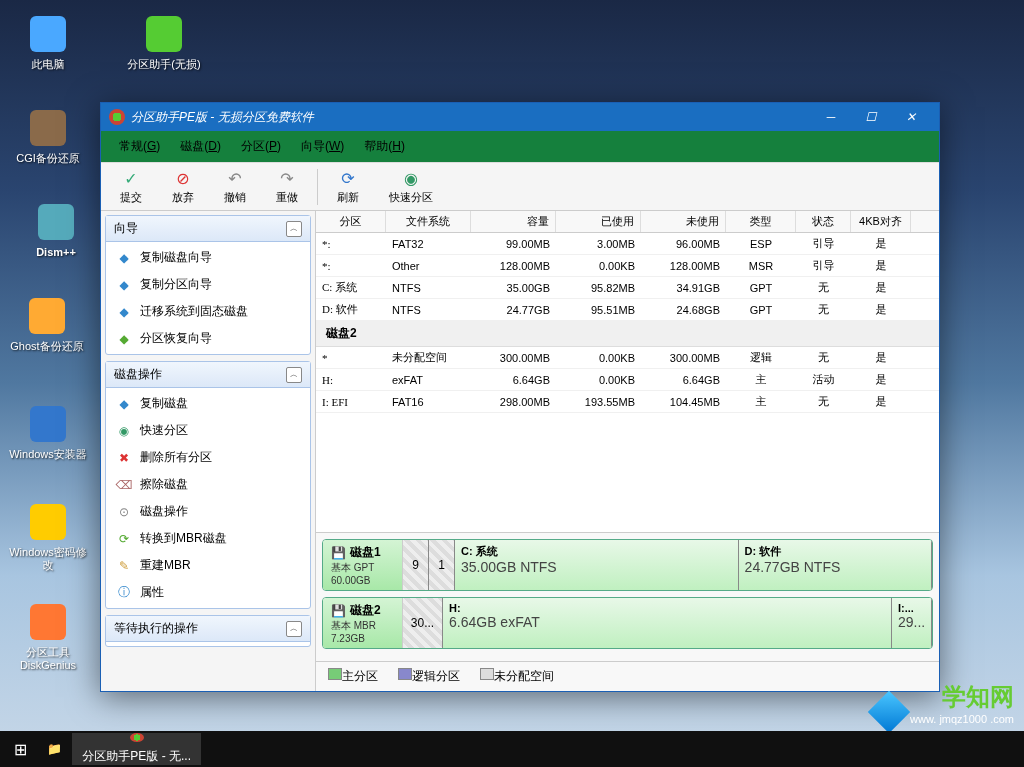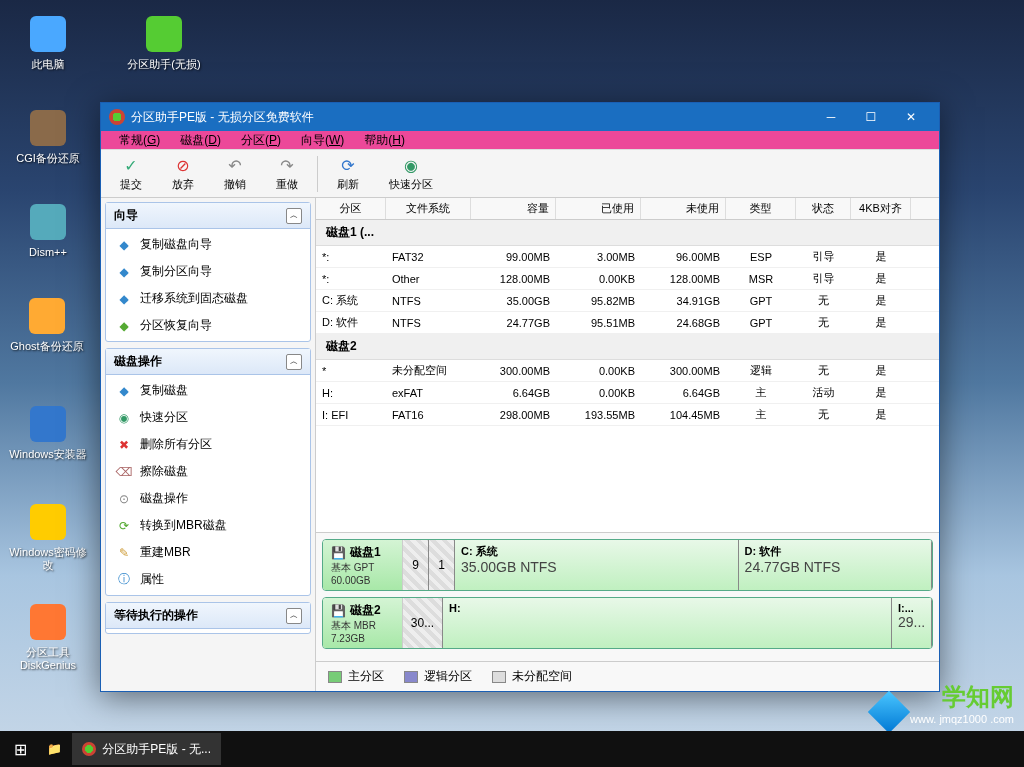--- a/index.html
+++ b/index.html
@@ -6,80 +6,80 @@
 body { width: 1024px; height: 767px; overflow: hidden; background: linear-gradient(180deg, #1a2845 0%, #2a4570 25%, #5078a0 50%, #a8c5e0 75%, #c8d8e8 100%); position: relative; }
 
 
 .desktop { position: absolute; top: 0; left: 0; width: 100%; height: 100%; }
 .desktop-icon { width: 80px; text-align: center; color: white; position: absolute; cursor: pointer; }
 .desktop-icon .icon-img { width: 40px; height: 40px; margin: 0 auto 4px; display: flex; align-items: center; justify-content: center; }
 .desktop-icon .label { font-size: 11px; line-height: 13px; text-shadow: 1px 1px 2px rgba(0,0,0,0.8); }
 
 
 .window { position: absolute; left: 100px; top: 102px; width: 840px; height: 590px; background: white; box-shadow: 0 5px 30px rgba(0,0,0,0.5); display: flex; flex-direction: column; border: 1px solid #1a5fb4; }
-.titlebar { background: #1a6ec1; color: white; height: 28px; display: flex; align-items: center; padding: 0 8px; }
+.titlebar { background: #1a6ec1; color: white; height: 28px; display: flex; align-items: center; padding: 0 8px; font-style: italic; }
 .titlebar-icon { width: 16px; height: 16px; margin-right: 6px; background: radial-gradient(circle, #5c3 40%, #c43 40%); border-radius: 50%; }
 .titlebar-text { flex: 1; font-size: 12px; }
 .win-btns { display: flex; gap: 0; }
 .win-btn { width: 40px; height: 28px; display: flex; align-items: center; justify-content: center; color: white; cursor: pointer; }
 
-.menubar { background: #ec4899; height: 19px; display: flex; align-items: center; padding: 0 8px; border-bottom: 1px solid #ddd; }
+.menubar { background: #15803d; height: 32px; display: flex; align-items: center; padding: 0 8px; border-bottom: 1px solid #ddd; }
 .menu-item { padding: 3px 10px; cursor: pointer; }
 .menu-key { text-decoration: underline; }
 
 .toolbar { background: #f5f5f5; height: 48px; display: flex; align-items: center; padding: 0 8px; border-bottom: 1px solid #ccc; gap: 8px; }
 .tool-btn { display: flex; flex-direction: column; align-items: center; padding: 2px 10px; cursor: pointer; border: 1px solid transparent; border-radius: 3px; }
 .tool-btn .ticon { width: 20px; height: 20px; display: flex; align-items: center; justify-content: center; }
 .tool-btn .tlabel { font-size: 11px; margin-top: 2px; }
 .tool-sep { width: 1px; height: 36px; background: #ccc; }
 
 .content { flex: 1; display: flex; overflow: hidden; }
 .sidebar { width: 215px; background: #f5f5f5; border-right: 1px solid #ccc; padding: 4px; overflow-y: auto; }
 .panel { background: white; border: 1px solid #aac4e8; border-radius: 3px; margin-bottom: 6px; }
-.panel-header { background: linear-gradient(#f0f6fd, #dce8f8); padding: 4px 8px; font-weight: bold; display: flex; justify-content: space-between; align-items: center; border-bottom: 1px solid #aac4e8; }
+.panel-header { background: linear-gradient(#f0f6fd, #dce8f8); padding: 4px 8px; font-weight: normal; display: flex; justify-content: space-between; align-items: center; border-bottom: 1px solid #aac4e8; }
 .panel-toggle { width: 16px; height: 16px; border: 1px solid #888; border-radius: 2px; display: flex; align-items: center; justify-content: center; background: white; cursor: pointer; font-size: 8px; color: #555; }
 .panel-body { padding: 2px 0; }
 .panel-item { padding: 5px 10px; display: flex; align-items: center; gap: 8px; cursor: pointer; }
 .panel-item .picon { width: 16px; height: 16px; display: flex; align-items: center; justify-content: center; }
 
 .main { flex: 1; display: flex; flex-direction: column; background: white; }
 .table-header { display: flex; height: 22px; border-bottom: 1px solid #ccc; background: #f8f8f8; }
 .th { padding: 3px 6px; border-right: 1px solid #ddd; font-size: 11px; text-align: center; }
 .table-body { flex: 1; overflow: auto; }
 .disk-group-header { background: #f0f0f0; padding: 4px 10px; font-weight: bold; border-bottom: 1px solid #ddd; }
 .row { display: flex; height: 22px; align-items: center; border-bottom: 1px solid #f0f0f0; }
 .td { padding: 3px 6px; font-size: 11px; }
-.col-part { width: 70px; }
+.col-part { width: 70px; font-family: Liberation Serif, serif; }
 .col-fs { width: 85px; }
 .col-cap { width: 85px; text-align: right; }
 .col-used { width: 85px; text-align: right; }
 .col-free { width: 85px; text-align: right; }
 .col-type { width: 70px; text-align: center; }
 .col-state { width: 55px; text-align: center; }
 .col-4k { width: 60px; text-align: center; }
 
 .disk-visual { border-top: 1px solid #ccc; padding: 6px; background: #f8f8f8; }
 .disk-bar { display: flex; border: 1px solid #5a8; border-radius: 4px; background: white; margin-bottom: 6px; overflow: hidden; }
 .disk-info-cell { width: 80px; padding: 4px 8px; border-right: 1px solid #ccc; background: linear-gradient(#d4f4d4, #a8e8a8); }
 .disk-info-cell .dname { font-weight: bold; display: flex; align-items: center; gap: 4px; }
 .disk-info-cell .dsub { font-size: 10px; color: #333; }
 .part-cell { border-right: 1px solid #888; padding: 4px 6px; background: linear-gradient(#e8f8e8, #c0f0c0); position: relative; }
 .part-cell.small { width: 26px; text-align: center; display:flex; align-items:center; justify-content:center; }
 .part-cell .pname { font-weight: bold; font-size: 11px; }
 .part-cell .psub { font-size: 14px; color: #444; }
 .part-cell.striped { background: repeating-linear-gradient(45deg, #eee, #eee 4px, #ddd 4px, #ddd 8px); }
 
 .legend { display: flex; gap: 20px; padding: 6px 12px; border-top: 1px solid #ccc; background: #f8f8f8; font-size: 11px; }
-.legend-item { display: flex; align-items: center; gap: 6px; }
+.legend-item { display: flex; }
 .legend-swatch { width: 14px; height: 12px; border: 1px solid #888; }
 
 
 .taskbar { position: absolute; bottom: 0; left: 0; right: 0; height: 36px; background: #101010; display: flex; align-items: center; padding: 0 4px; }
 .task-btn { height: 32px; padding: 0 10px; display: flex; align-items: center; gap: 6px; color: white; cursor: pointer; }
-.task-btn.active { background: #333; }
+.task-btn.active { background: #333; flex-direction: column; }
 
 
 .watermark { position: absolute; right: 0; bottom: 36px; text-align: right; padding: 6px 10px; }
 .watermark .wm-logo { color: #6c3; font-size: 24px; font-weight: bold; }
 .watermark .wm-url { color: white; font-size: 11px; }
 
 .cube-icon { position: absolute; right: 120px; bottom: 40px; width: 30px; height: 30px; transform: rotate(45deg); background: linear-gradient(135deg, #4ac6ff, #0078d4); }
 </style>
 </head>
 <body>
@@ -97,21 +97,21 @@
           <div style="width:36px;height:36px;background:#5c3;border-radius:6px"></div>
         </div>
         <div class="label">分区助手(无损)</div>
       </div>
       <div class="desktop-icon" style="top: 108px; left: 8px;">
         <div class="icon-img">
           <div style="width:36px;height:36px;background:#8a6a4a;border-radius:6px"></div>
         </div>
         <div class="label">CGI备份还原</div>
       </div>
-      <div class="desktop-icon" style="top: 202px; left: 8px;">
+      <div class="desktop-icon" style="top: 202px; left: 16px; font-weight: bold;">
         <div class="icon-img">
           <div style="width:36px;height:36px;background:#5ab;border-radius:6px"></div>
         </div>
         <div class="label">Dism++</div>
       </div>
       <div class="desktop-icon" style="top: 296px; left: 7px;">
         <div class="icon-img">
           <div style="width:36px;height:36px;background:#fa3;border-radius:6px"></div>
         </div>
         <div class="label">Ghost备份还原</div>
@@ -260,21 +260,20 @@
           <div class="th col-part">分区</div>
           <div class="th col-fs">文件系统</div>
           <div class="th col-cap">容量</div>
           <div class="th col-used">已使用</div>
           <div class="th col-free">未使用</div>
           <div class="th col-type">类型</div>
           <div class="th col-state">状态</div>
           <div class="th col-4k">4KB对齐</div>
         </div>
       <div class="table-body" id="tbody">
-          <div class="disk-group-header">磁盘1 (...</div>
           <div class="row">
             <div class="td col-part">*:</div>
             <div class="td col-fs">FAT32</div>
             <div class="td col-cap">99.00MB</div>
             <div class="td col-used">3.00MB</div>
             <div class="td col-free">96.00MB</div>
             <div class="td col-type">ESP</div>
             <div class="td col-state">引导</div>
             <div class="td col-4k">是</div>
           </div>
@@ -360,20 +359,21 @@
           </div>
           <div class="disk-bar">
             <div class="disk-info-cell">
               <div class="dname"><span>💾</span>磁盘2</div>
               <div class="dsub">基本 MBR</div>
               <div class="dsub">7.23GB</div>
             </div>
             <div class="part-cell small striped" style="width:40px">30...</div>
             <div class="part-cell" style="flex:6">
               <div class="pname">H:</div>
+              <div class="psub">6.64GB exFAT</div>
             </div>
             <div class="part-cell" style="width:40px">
               <div class="pname">I:...</div>
               <div class="psub">29...</div>
             </div>
           </div>
         </div>
       <div class="legend" id="legend">
           <div class="legend-item">
             <div class="legend-swatch" style="background:#7c7"></div>

